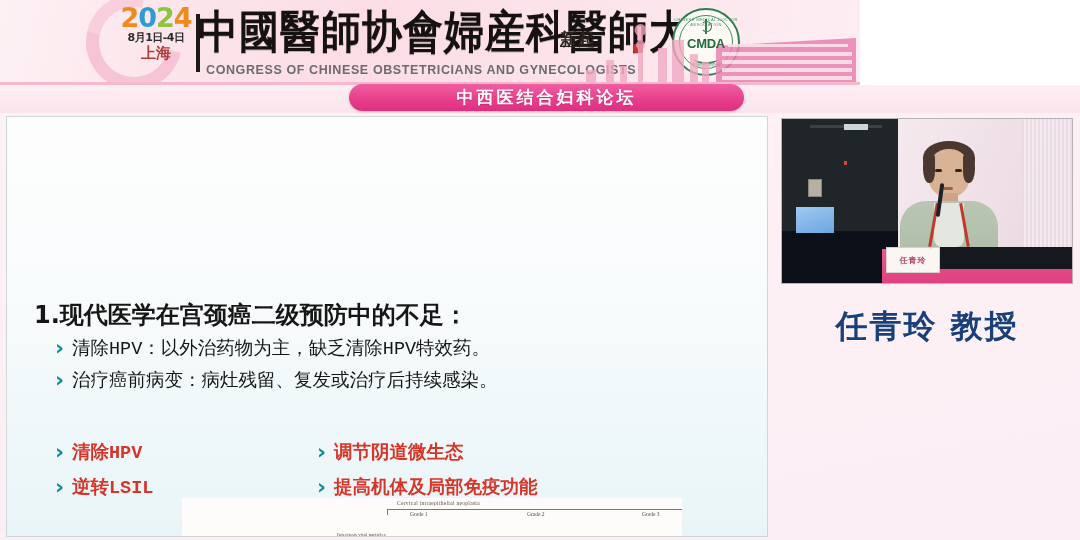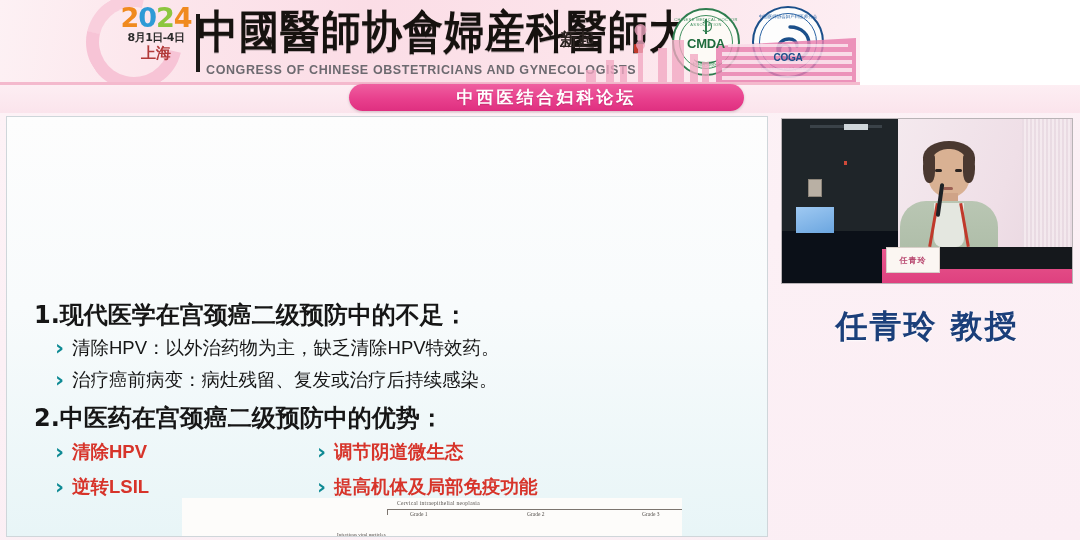--- a/index.html
+++ b/index.html
@@ -194,21 +194,21 @@
     position:absolute; display:flex; align-items:baseline;
     white-space:nowrap;
   }
   .arrow {
     display:inline-block; width:17px; flex:0 0 17px;
     color:#0e8a94; font-size:22px; font-weight:bold; line-height:1;
     font-family:"DejaVu Sans", sans-serif;
     position:relative; top:1px;
   }
   .btext {
-    font-size:18.5px; color:#161616; font-family:Liberation Sans, sans-serif;
+    font-size:18.5px; color:#161616; font-family:Liberation Mono, monospace;
   }
   .btext.red { color:#d7342a; font-weight:bold; }
 
   .b1 { left:48px; top:218px; }
   .b2 { left:48px; top:250px; }
   .b3 { left:48px; top:322px; }
   .b4 { left:48px; top:357px; }
   .b5 { left:310px; top:322px; }
   .b6 { left:310px; top:357px; }
 
@@ -343,29 +343,20 @@
   <div class="en-title">CONGRESS OF CHINESE OBSTETRICIANS AND GYNECOLOGISTS</div>
 
   <div class="cmda">
     <div class="cmda-ring-txt">CHINESE MEDICAL DOCTOR ASSOCIATION</div>
     <div class="cmda-rod"></div>
     <div class="cmda-txt">CMDA</div>
     <div class="cmda-leaf"></div>
     <div class="cmda-bot-txt">中国医师协会</div>
   </div>
 
-  <div class="coga">
-    <div class="coga-ring-txt">中国医师协会妇产科医师分会</div>
-    <svg class="coga-swirl" viewBox="0 0 44 40">
-      <path d="M22 3 C34 3 41 11 41 20 C41 29 34 36 24 36 C16 36 10 31 10 25 C10 19 15 15 21 15 C26 15 29 18 29 22" fill="none" stroke="#1b4f8a" stroke-width="3.4" stroke-linecap="round"></path>
-      <circle cx="17" cy="26" r="5.2" fill="none" stroke="#1b4f8a" stroke-width="2.6"></circle>
-    </svg>
-    <div class="coga-txt">COGA</div>
-    <div class="coga-bot-txt">Obstetrician and Gynecologist</div>
-  </div>
 
   <svg class="skyline" viewBox="0 0 280 85">
     <g fill="#f1a7c2" opacity="0.85">
       <rect x="58" y="34" width="5" height="51"></rect>
       <circle cx="60.5" cy="30" r="6"></circle>
         <circle cx="60.5" cy="45" r="4.5"></circle>
       <rect x="78" y="48" width="9" height="37"></rect>
       <rect x="92" y="40" width="12" height="45"></rect>
       <rect x="110" y="54" width="8" height="31"></rect>
       <rect x="26" y="60" width="8" height="25"></rect>
@@ -401,21 +392,20 @@
 
   <div class="bullet b1">
     <span class="arrow">›</span>
     <span class="btext">清除HPV：以外治药物为主，缺乏清除HPV特效药。</span>
   </div>
   <div class="bullet b2">
     <span class="arrow">›</span>
     <span class="btext">治疗癌前病变：病灶残留、复发或治疗后持续感染。</span>
   </div>
 
-  <div class="sec-head sec2">2.中医药在宫颈癌二级预防中的优势：</div>
 
   <div class="bullet b3">
     <span class="arrow">›</span>
     <span class="btext red">清除HPV</span>
   </div>
   <div class="bullet b4">
     <span class="arrow">›</span>
     <span class="btext red">逆转LSIL</span>
   </div>
   <div class="bullet b5">

